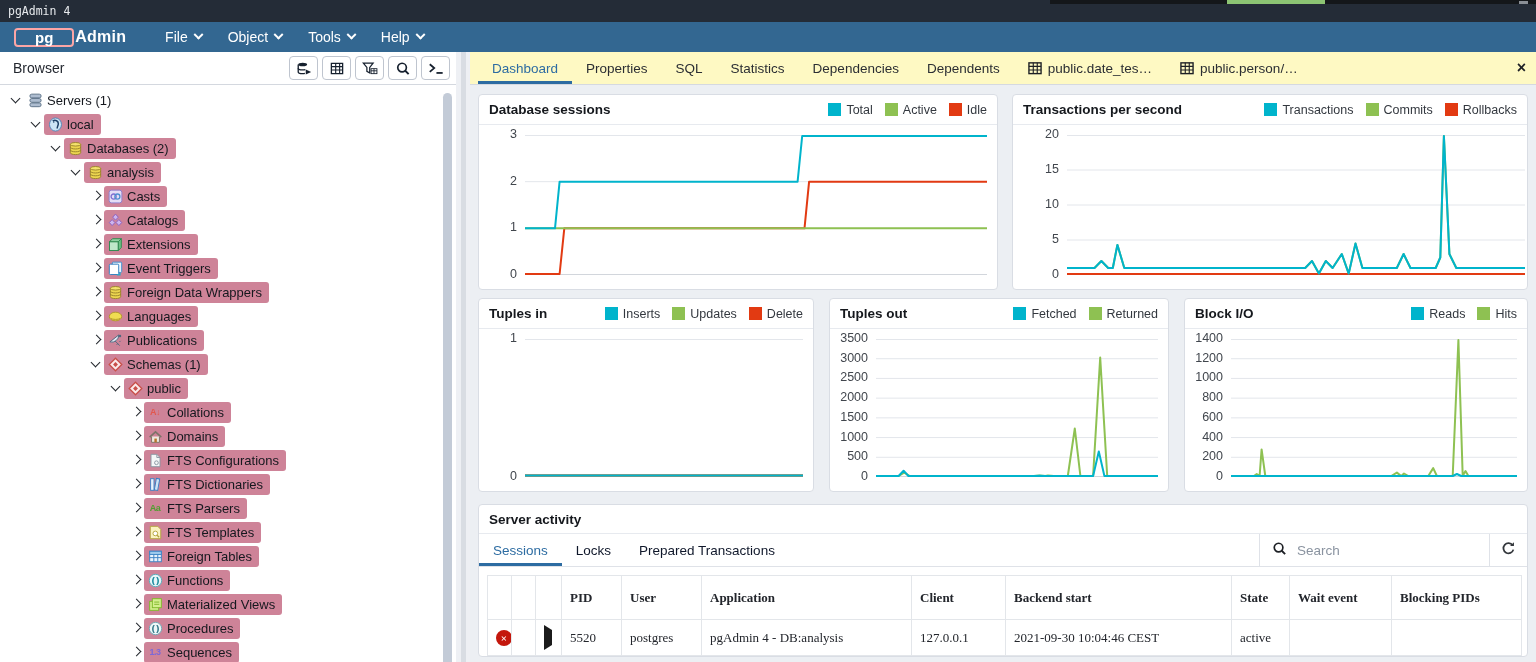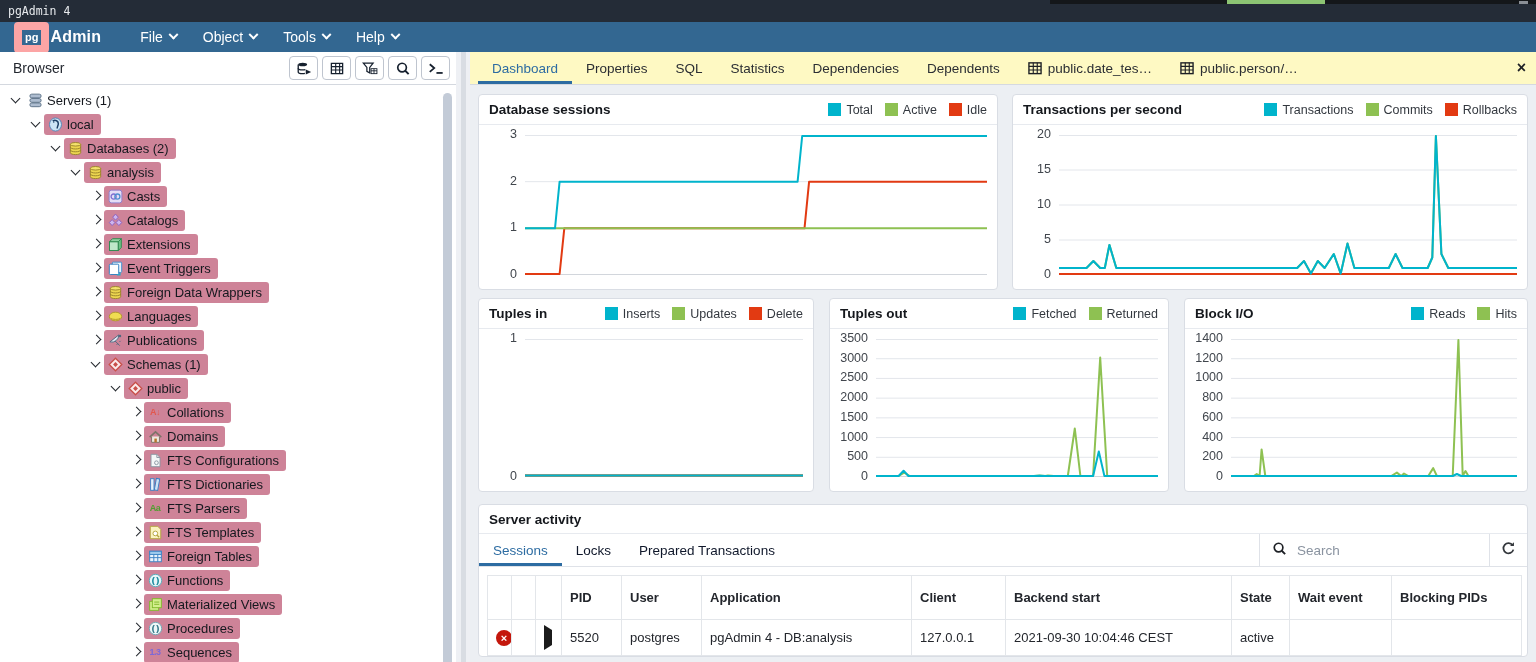--- a/index.html
+++ b/index.html
@@ -9,21 +9,21 @@
   
   .titlebar { height:22px; background:#242c37; color:#e6e9ec; display:flex; align-items:center;
               padding-left:8px; font-family:"DejaVu Sans Mono",monospace; font-size:11.5px; position:relative; flex:0 0 22px;}
   .top-strip { position:absolute; top:0; left:1050px; right:0; height:4px; background:#14171a; }
   .top-green { position:absolute; top:0; left:177px; width:98px; height:4px; background:#8cc473; }
   .top-dot { position:absolute; top:1px; right:8px; width:9px; height:3px; background:#8a8f96; }
 
   
   .menubar { height:30px; background:#336791; display:flex; align-items:center; color:#fff; flex:0 0 30px; }
   .logo { display:flex; align-items:center; margin:0 26px 0 14px; }
-  .logo-pg { border:8px solid #fca5a5; border-radius:4px; font-weight:bold; font-size:11px; padding:0 3px; line-height:15px; }
+  .logo-pg { border:2px solid #fca5a5; border-radius:4px; font-weight:bold; font-size:15px; padding:0 19px; line-height:15px; }
   .logo-admin { font-weight:bold; font-size:16px; letter-spacing:.2px; margin-left:1px; }
   .menu-item { display:flex; align-items:center; gap:7px; margin:0 13px; font-size:14px; cursor:default; }
   .chev { width:7px; height:7px; border-right:2px solid #fff; border-bottom:2px solid #fff;
           transform:rotate(45deg) translate(-2px,-2px); display:inline-block; }
 
   
   .bodyrow { flex:1; display:flex; min-height:0; }
 
   
   .browser { width:456px; background:#fff; display:flex; flex-direction:column; position:relative; }
@@ -89,21 +89,21 @@
   .atab { display:flex; align-items:center; padding:0 14px; font-size:13.5px; color:#0f172a; }
   .atab.active { color:#2d6ca2; box-shadow:inset 0 -3px 0 #2d6ca2; }
   .atabs-spacer { flex:1; }
   .search-zone { display:flex; align-items:center; border-left:1px solid #dfe2e8; padding:0 8px 0 12px; width:230px; gap:10px; }
   .search-zone input { border:none; outline:none; font-size:13.5px; color:#2a2e34; width:160px; font-family:"Liberation Sans",sans-serif; }
   .search-zone input::placeholder { color:#8a93a0; }
   .refresh-zone { display:flex; align-items:center; justify-content:center; border-left:1px solid #dfe2e8; width:38px; }
 
   table.activity { border-collapse:collapse; margin:8px 8px 0 8px; width:1034px; font-size:13px; color:#23262c;
                    table-layout:fixed; }
-  table.activity th, table.activity td { border:1px solid #e3e6ea; padding:0 8px; text-align:left; overflow:hidden; white-space:nowrap; }
+  table.activity th, table.activity td { border:1px solid #e3e6ea; padding:0 8px; text-align:left; overflow:hidden; white-space:nowrap;font-family:Liberation Serif, serif; }
   table.activity th { height:44px; font-weight:bold; font-size:13px; }
   table.activity td { height:36px; }
   .c-cancel { width:24px; } .c-stop { width:24px; } .c-exp { width:26px; }
   .c-pid { width:60px; } .c-user { width:80px; } .c-app { width:210px; } .c-client { width:94px; }
   .c-start { width:226px; } .c-state { width:58px; } .c-wait { width:102px; } .c-block { width:130px; }
   .cancel-icon { width:16px; height:16px; border-radius:50%; background:#c4170c; color:#fff; font-size:11px; font-weight:bold;
                  display:flex; align-items:center; justify-content:center; line-height:16px; }
   .stop-icon { width:13px; height:13px; background:#1b1b1b; }
   .expand-icon { width:0; height:0; border-left:8px solid #1b1b1b; border-top:5px solid transparent; border-bottom:5px solid transparent; }
   td.icon-cell { padding:0; } td.icon-cell > * { margin:0 auto; }
@@ -581,21 +581,21 @@
                   <span class="legend-item">
                     <span class="swatch" style="background: rgb(142, 193, 82);"></span>
                     <span>Commits</span>
                   </span>
                   <span class="legend-item">
                     <span class="swatch" style="background: rgb(226, 58, 18);"></span>
                     <span>Rollbacks</span>
                   </span>
                 </div>
               </div>
-              <div class="chart-body" style="height: 164px;">
+              <div class="chart-body" style="height: 164px; margin-left: 8px;">
                 <span class="tick" style="top: 2px;">20</span>
                 <span class="tick" style="top: 37px;">15</span>
                 <span class="tick" style="top: 72px;">10</span>
                 <span class="tick" style="top: 107px;">5</span>
                 <span class="tick" style="top: 142px;">0</span>
                 <svg class="plot" width="458" height="140">
                   <line x1="0" x2="458" y1="0.5" y2="0.5" stroke="#e3e6eb"></line>
                   <line x1="0" x2="458" y1="35" y2="35" stroke="#e3e6eb"></line>
                   <line x1="0" x2="458" y1="70" y2="70" stroke="#e3e6eb"></line>
                   <line x1="0" x2="458" y1="105" y2="105" stroke="#e3e6eb"></line>

